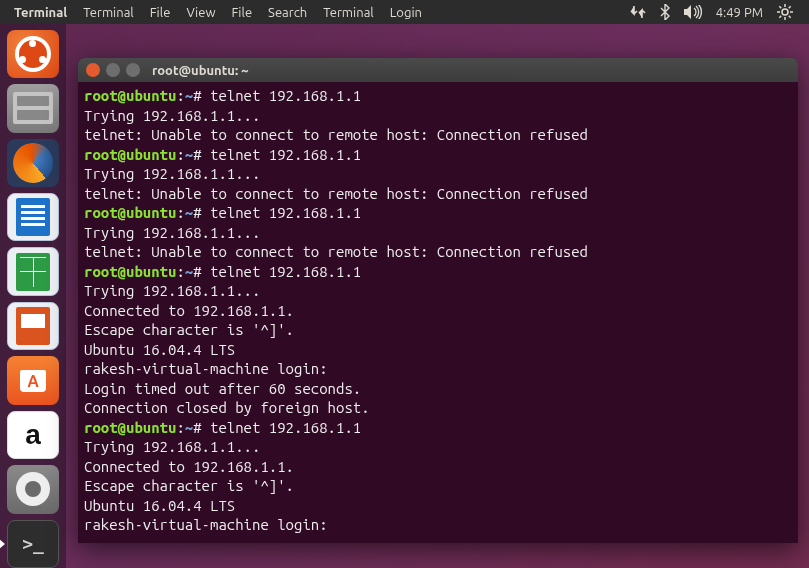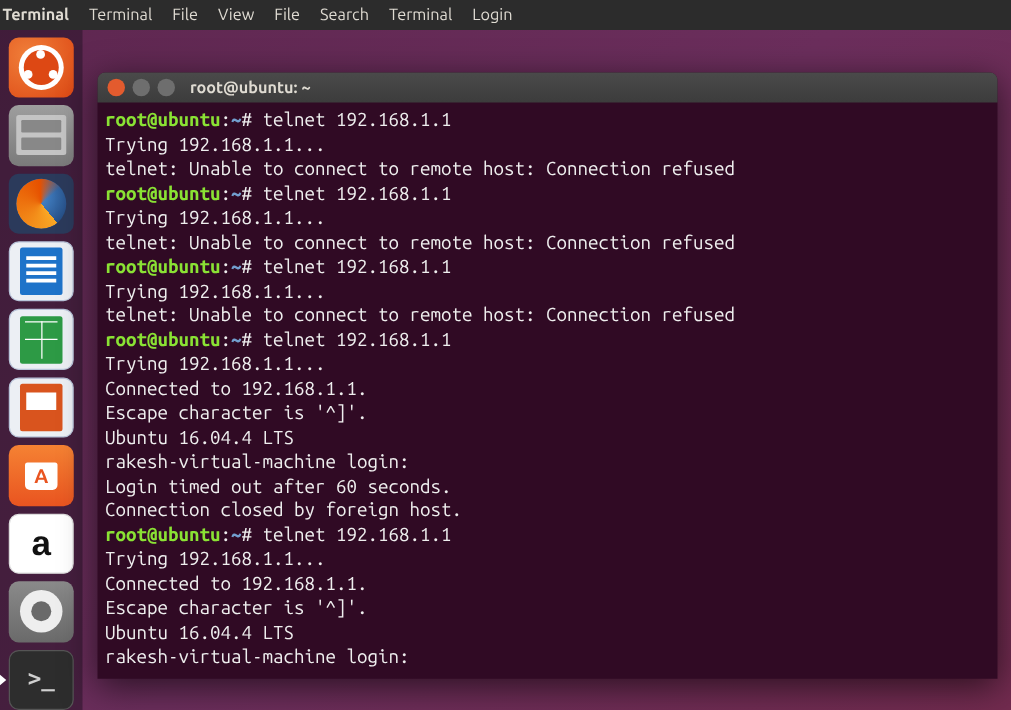--- a/index.html
+++ b/index.html
@@ -11,21 +11,21 @@
       overflow: hidden;
       position: relative;
     }
     .menubar {
       height: 24px;
       background: #2c2c2c;
       color: #dfdbd2;
       display: flex;
       align-items: center;
       font-size: 13px;
-      padding: 0 0;
+      padding: 0 12px;
     }
     .menubar-left { display: flex; align-items: center; gap: 0; }
     .menubar-app { font-weight: bold; padding: 0 8px 0 2px; }
     .menubar-item { padding: 0 8px; cursor: pointer; }
     .menubar-right { margin-left: auto; display: flex; align-items: center; gap: 14px; padding-right: 4px; }
     .menubar-icon { display: inline-flex; align-items: center; }
     .menubar-time { font-size: 13px; }
 
     .launcher {
       position: absolute;
@@ -145,20 +145,45 @@
   <div class="menubar-left">
     <span class="menubar-app">Terminal</span>
     <span class="menubar-item">Terminal</span>
     <span class="menubar-item">File</span>
     <span class="menubar-item">View</span>
     <span class="menubar-item">File</span>
     <span class="menubar-item">Search</span>
     <span class="menubar-item">Terminal</span>
     <span class="menubar-item">Login</span>
   </div>
+  <div class="menubar-right">
+    <span class="menubar-icon">
+      <svg width="16" height="14" viewBox="0 0 16 14">
+          <path fill="#dfdbd2" d="M4 1 L4 9 L1 6 M4 9 L7 6 M12 13 L12 5 L9 8 M12 5 L15 8" stroke="#dfdbd2" stroke-width="1.6"></path>
+        </svg>
+    </span>
+    <span class="menubar-icon">
+      <svg width="10" height="16" viewBox="0 0 10 16">
+          <path d="M5 0 L5 16 M5 0 L9 4 L1 12 M5 16 L9 12 L1 4" stroke="#dfdbd2" stroke-width="1.4" fill="none"></path>
+        </svg>
+    </span>
+    <span class="menubar-icon">
+      <svg width="18" height="14" viewBox="0 0 18 14">
+          <path fill="#dfdbd2" d="M0 4 h3 l4 -4 v14 l-4 -4 h-3 z"></path>
+          <path d="M10 3 a5 5 0 0 1 0 8 M12 1 a8 8 0 0 1 0 12 M14 -1 a11 11 0 0 1 0 16" stroke="#dfdbd2" stroke-width="1.3" fill="none"></path>
+        </svg>
+    </span>
+    <span class="menubar-time">4:49 PM</span>
+    <span class="menubar-icon">
+      <svg width="16" height="16" viewBox="0 0 16 16">
+          <circle cx="8" cy="8" r="3" fill="none" stroke="#dfdbd2" stroke-width="1.5"></circle>
+          <path d="M8 0 v3 M8 13 v3 M0 8 h3 M13 8 h3 M2.3 2.3 l2 2 M11.7 11.7 l2 2 M2.3 13.7 l2 -2 M11.7 4.3 l2 -2" stroke="#dfdbd2" stroke-width="1.5"></path>
+        </svg>
+    </span>
+  </div>
 </div>
 
 <div class="launcher">
   <div class="launcher-item li-dash">
       <div class="swirl"></div>
     </div>
   <div class="launcher-item li-files">
       <div class="drawer"></div>
     </div>
   <div class="launcher-item li-firefox">

